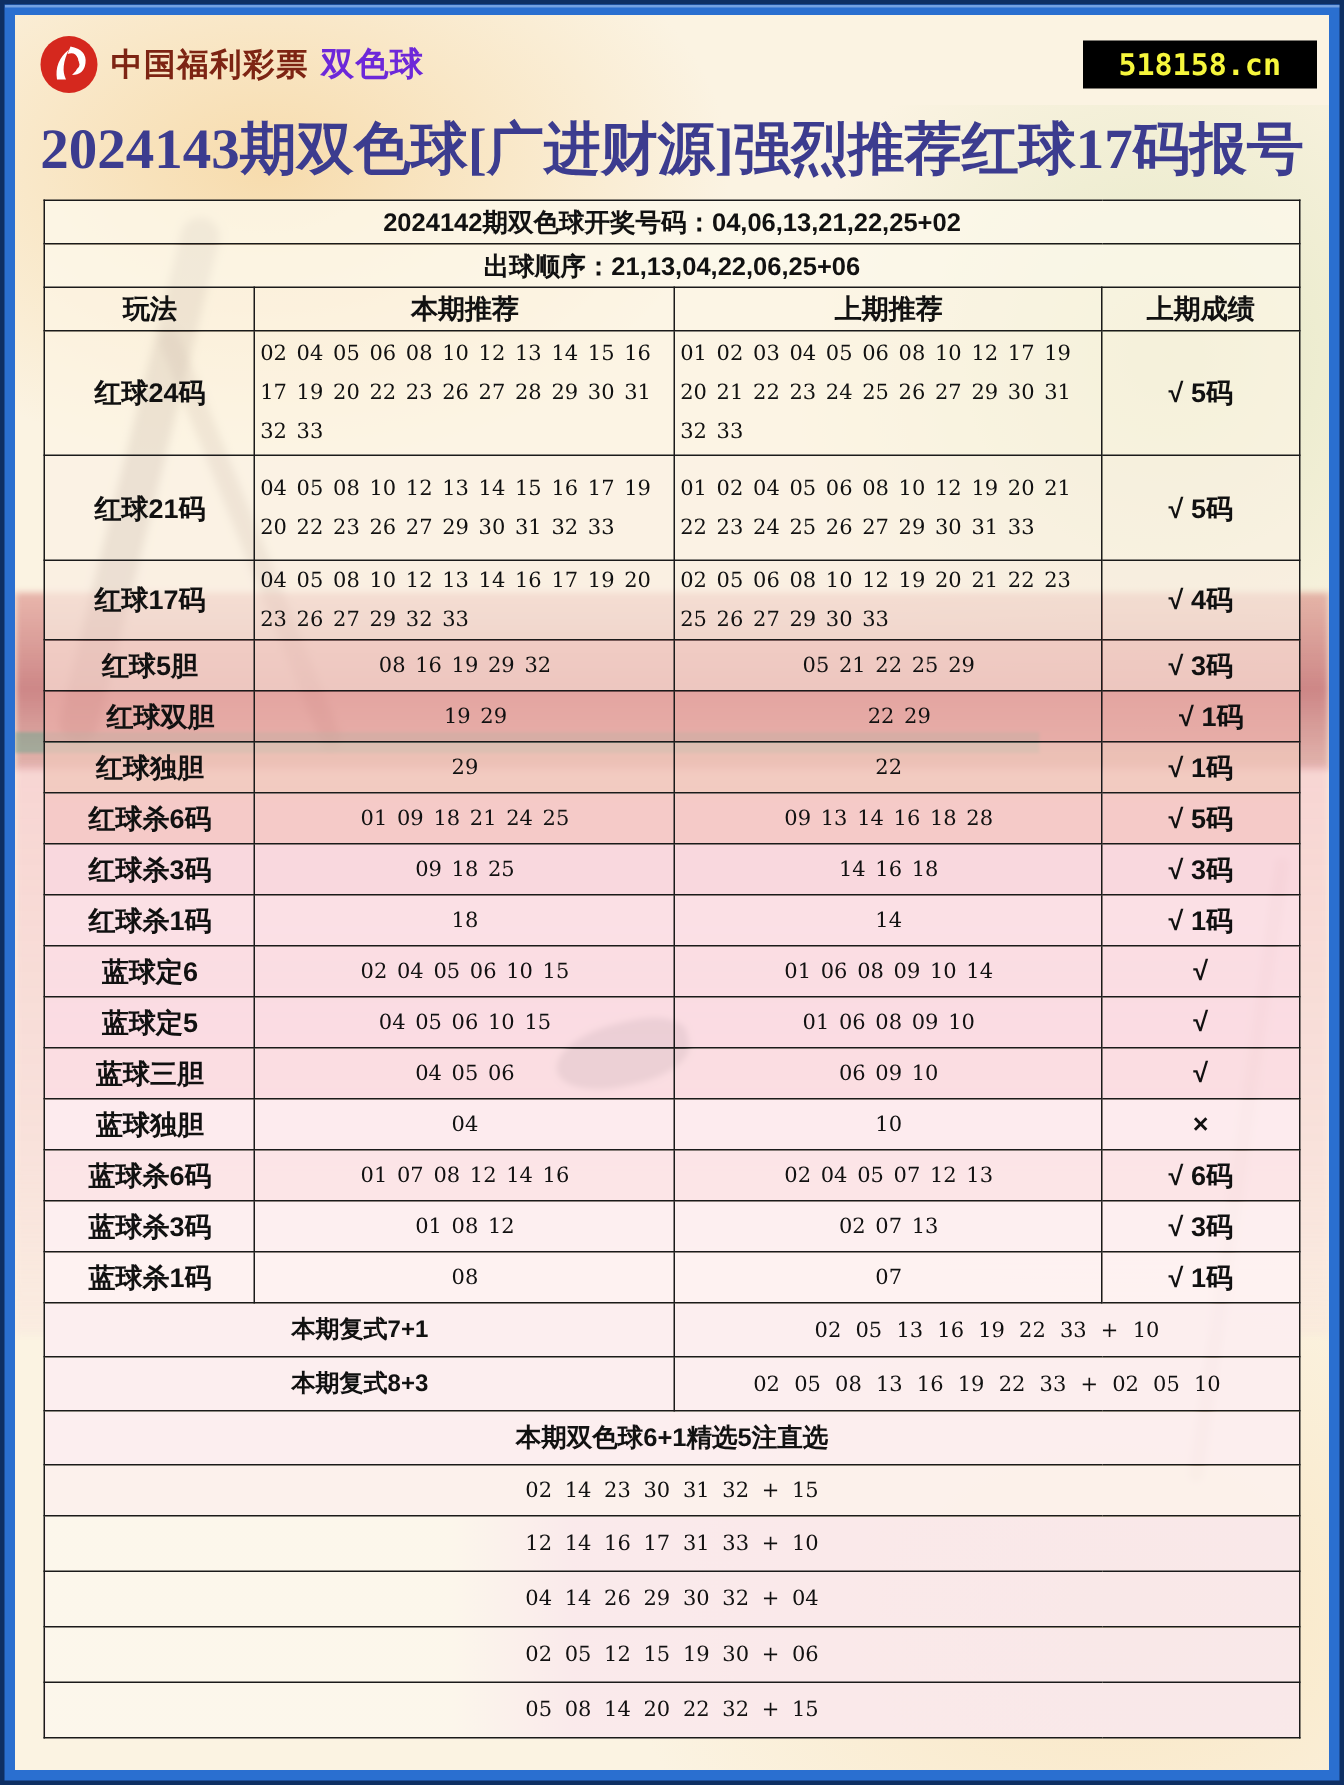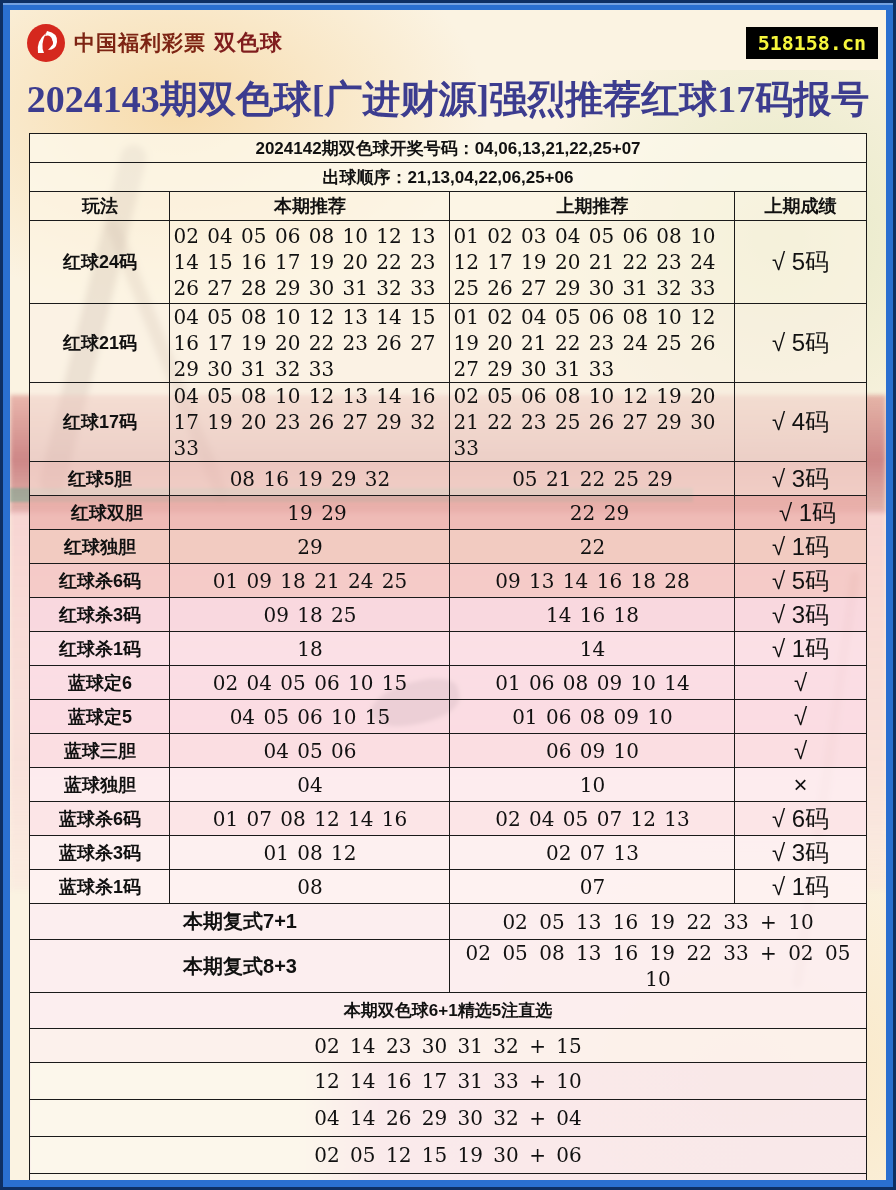--- a/index.html
+++ b/index.html
@@ -19,37 +19,37 @@
   .band-red{left:0;top:385px;width:100%;height:118px;background:linear-gradient(180deg,rgba(205,92,92,.40),rgba(168,46,60,.55) 55%,rgba(188,90,96,.40));filter:blur(2px);}
   .band-teal{left:0;top:478px;width:78%;height:14px;background:rgba(96,168,142,.45);filter:blur(1px);}
   .band-pink{left:0;top:500px;width:100%;height:380px;background:linear-gradient(180deg,rgba(242,178,192,.45),rgba(246,196,208,.35) 70%,rgba(248,214,220,.20));filter:blur(2px);}
   .bird{left:360px;top:672px;width:90px;height:42px;background:rgba(30,26,26,.55);border-radius:60% 40% 50% 50%;transform:rotate(-12deg);filter:blur(2px);}
 
   
   .topbar{position:relative;z-index:2;height:50px;padding:8px 8px 0 16px;display:flex;align-items:center;justify-content:space-between;}
   .brand{display:flex;align-items:center;gap:8px;text-align:right;}
   .logo{width:40px;height:40px;display:inline-block;}
   .brand-cn{font-size:21px;font-weight:bold;color:#7d2413;letter-spacing:1px;}
-  .brand-game{font-size:22px;font-weight:bold;color:#7f1d1d;letter-spacing:1px;}
-  .badge{background:#000;color:#f6f63c;font-family:"DejaVu Sans Mono",monospace;font-size:20px;font-weight:bold;padding:4px 12px;line-height:24px;}
+  .brand-game{font-size:22px;font-weight:bold;color:#6d28d9;letter-spacing:1px;}
+  .badge{background:#000;color:#f6f63c;font-family:"DejaVu Sans Mono",monospace;font-size:20px;font-weight:bold;padding:4px 24px;line-height:24px;}
 
   
   .title{position:relative;z-index:2;margin:6px 0 0 0;text-align:center;font-family:"Liberation Serif","DejaVu Serif",serif;font-weight:600;font-size:38px;color:#3c3c8f;letter-spacing:0px;white-space:nowrap;}
 
   
   table.main{position:relative;z-index:2;border-collapse:collapse;table-layout:fixed;width:836px;margin:8px auto 0 auto;}
   table.main td{border:1px solid #1a1a1a;text-align:center;vertical-align:middle;padding:0 2px;color:#111;overflow:hidden;}
   col.c1{width:140px;} col.c2{width:280px;} col.c3{width:285px;} col.c4{width:131px;}
 
   td.info{font-size:17px;font-weight:bold;letter-spacing:0px;}
   td.head{font-size:18px;font-weight:bold;}
   td.label{font-size:18px;font-weight:bold;}
-  td.num{font-family:"DejaVu Serif","Liberation Serif",serif;font-size:20px;font-weight:500;word-spacing:2px;line-height:26px;}
-  td.score{font-size:24px;font-weight:normal;}
-  td.dlabel{font-size:20px;font-weight:bold;margin-top:20px;}
+  td.num{font-family:"DejaVu Serif","Liberation Serif",serif;font-size:14px;font-weight:500;word-spacing:2px;line-height:26px;}
+  td.score{font-size:18px;font-weight:bold;}
+  td.dlabel{font-size:16px;font-weight:bold;margin-top:20px;}
   td.dnum{word-spacing:5px;}
   td.selhead{font-size:17px;font-weight:bold;}
   td.pick{word-spacing:4px;}
 
   
   tbody tr:nth-child(1),tbody tr:nth-child(2),tbody tr:nth-child(3){height:29px;}
   tbody tr:nth-child(4){height:83px;}
   tbody tr:nth-child(5){height:70px;}
   tbody tr:nth-child(6){height:52px;}
   tbody tr:nth-child(n+7):nth-child(-n+19){height:34px;}
@@ -121,21 +121,21 @@
 
     <table class="main">
       <colgroup>
         <col class="c1">
           <col class="c2">
           <col class="c3">
           <col class="c4">
       </colgroup>
       <tbody id="tbody">
           <tr>
-            <td colspan="4" class="info">2024142期双色球开奖号码：04,06,13,21,22,25+07</td>
+            <td colspan="4" class="info">2024142期双色球开奖号码：04,06,13,21,22,25+02</td>
           </tr>
           <tr>
             <td colspan="4" class="info">出球顺序：21,13,04,22,06,25+06</td>
           </tr>
           <tr>
             <td class="head">玩法</td>
             <td class="head">本期推荐</td>
             <td class="head">上期推荐</td>
             <td class="head">上期成绩</td>
           </tr>

